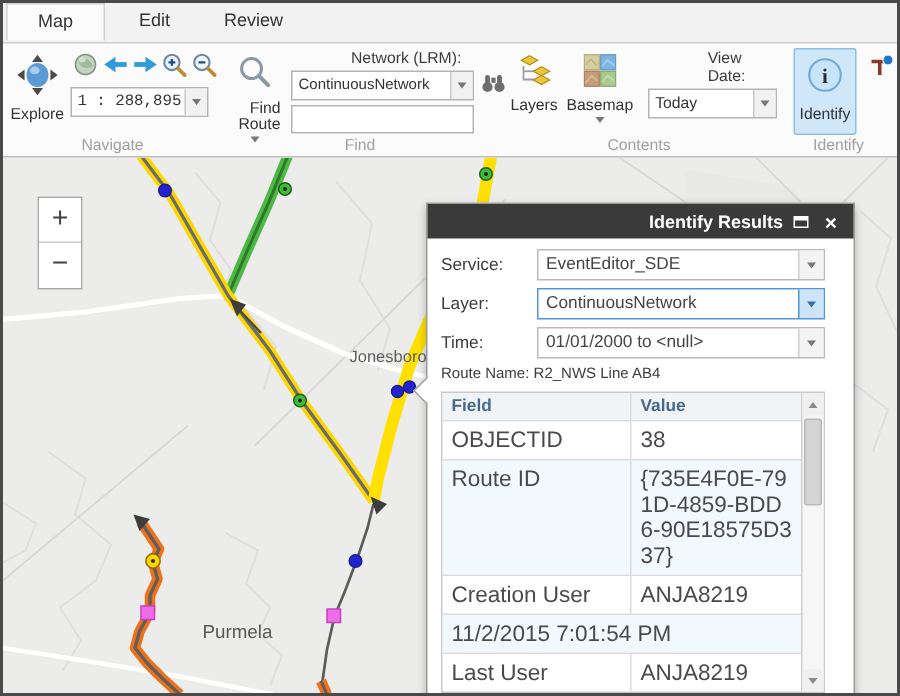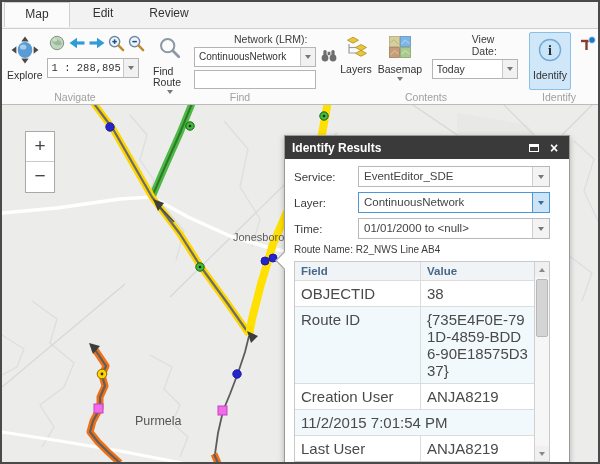--- a/index.html
+++ b/index.html
@@ -11,41 +11,41 @@
   .tab { width: 66px; height: 24px; line-height: 23px; text-align: center; font-size: 12px; color: #333; cursor: default; }
   .tab.active { background: #fbfbfb; border: 1px solid #cfcfcf; border-bottom: none; height: 25px; margin-bottom: -1px; }
 
   
   .ribbon { height: 76px; background: #fbfbfb; border-bottom: 1px solid #bcbcbc; display: flex; position: relative; z-index: 1; }
   .grp { position: relative; height: 100%; padding: 3px 2px 14px 4px; }
   .grp-label { position: absolute; bottom: 1px; left: 0; right: 0; text-align: center; font-size: 10.5px; color: #a0a0a0; }
   .vsep { width: 1px; background: #e2e2e2; margin: 3px 0; }
   .grp-content { display: flex; align-items: flex-start; height: 58px; }
   .bigbtn { display: flex; flex-direction: column; align-items: center; justify-content: flex-start; width: 44px; height: 58px; padding-top: 3px; border: 1px solid transparent; border-radius: 2px; }
-  .bigbtn .blabel { font-size: 10.5px; color: #333; text-align: left; line-height: 11px; margin-top: 2px; }
+  .bigbtn .blabel { font-size: 10.5px; color: #333; text-align: right; line-height: 11px; margin-top: 2px; }
   .bigbtn.selected { background: #cfe7f8; border-color: #8bbfe4; }
   .iconbtn { width: 20px; height: 20px; display: flex; align-items: center; justify-content: center; }
   .caret { width: 0; height: 0; border-left: 3.5px solid transparent; border-right: 3.5px solid transparent; border-top: 4px solid #777; }
   .combo { display: flex; align-items: stretch; background: #fff; border: 1px solid #b4b4b4; height: 20px; }
   .combo .val { flex: 1; padding: 0 4px; font-size: 10.5px; color: #333; white-space: nowrap; overflow: hidden; line-height: 18px; }
   .combo .cbtn { width: 15px; background: #f1f1f1; border-left: 1px solid #c9c9c9; display: flex; align-items: center; justify-content: center; }
   .minilabel { font-size: 10.5px; color: #3c3c3c; margin-bottom: 2px; padding-left: 40px; }
   .inputbox { width: 122px; height: 19px; border: 1px solid #b4b4b4; background: #fff; margin-top: 3px; }
 
   
   .map { position: relative; width: 596px; height: 358px; background: #ececeb; overflow: hidden; }
   .map svg text { font-family: "Liberation Sans", sans-serif; }
   .zoomctl { position: absolute; left: 23px; top: 26px; width: 30px; z-index: 5; border: 1px solid #a9a9a9; background: #fff; }
   .zoomctl .zbtn { width: 100%; height: 30px; line-height: 28px; text-align: center; font-size: 19px; color: #444; background: #fff; }
   .zoomctl .zbtn:first-child { border-bottom: 1px solid #c9c9c9; }
 
   
   .popup { position: absolute; left: 282px; top: 30px; width: 286px; background: #fff; border: 1px solid #9a9a9a; box-shadow: 0 2px 6px rgba(0,0,0,0.25); z-index: 10; }
   .ptitle { height: 23px; background: #3a3a3a; color: #fff; display: flex; align-items: center; padding: 0 7px; }
-  .ptitle .ttext { flex: 1; font-size: 12px; font-weight: bold; }
+  .ptitle .ttext { flex: 1; font-size: 12px; font-weight: bold; text-align: right; }
   .ptitle .pbtn { width: 16px; height: 16px; display: flex; align-items: center; justify-content: center; margin-left: 4px; }
   .maxico { width: 10px; height: 8px; border: 1px solid #fff; border-top: 3px solid #fff; }
   .closeico { color: #fff; font-size: 14px; font-weight: bold; line-height: 14px; }
   .pbody { padding: 7px 19px 8px 9px; }
   .prow { display: flex; align-items: center; margin-bottom: 5px; }
   .prow .plabel { width: 64px; font-size: 11.5px; color: #3c3c3c; }
   .pcombo { flex: 1; display: flex; align-items: stretch; background: #fff; border: 1px solid #b9b9b9; height: 21px; }
   .pcombo .val { flex: 1; padding: 0 5px; font-size: 11.5px; color: #444; line-height: 19px; white-space: nowrap; overflow: hidden; }
   .pcombo .cbtn { width: 17px; background: #f3f3f3; border-left: 1px solid #cfcfcf; display: flex; align-items: center; justify-content: center; }
   .pcombo.focused { border-color: #4d96d9; }

